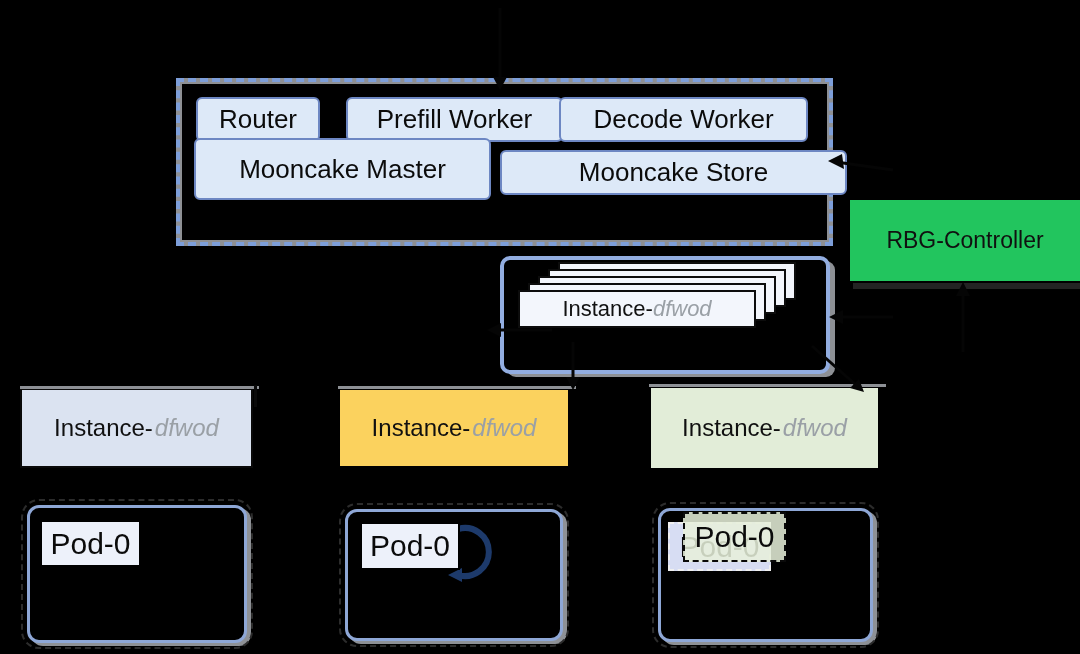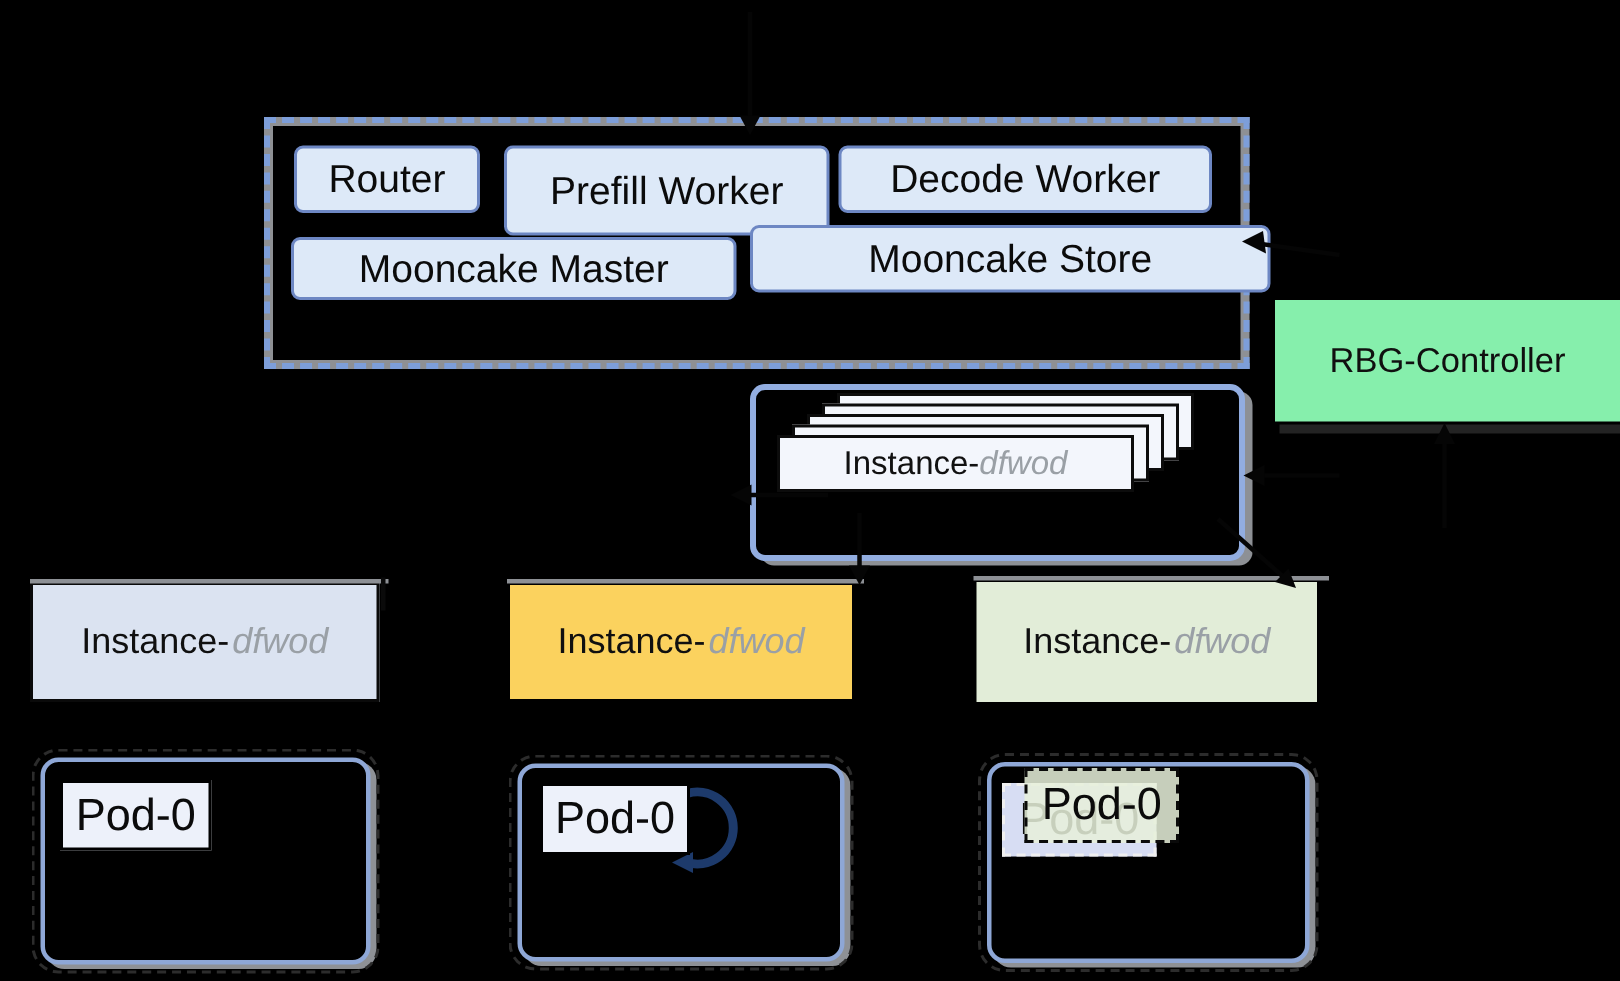--- a/index.html
+++ b/index.html
@@ -7,21 +7,21 @@
          font-family:"Liberation Sans", sans-serif;}
   .abs{position:absolute;box-sizing:border-box;}
 
   
   .top-box{left:176px;top:78px;width:657px;height:168px;border:6px solid #8e9094;background:#000;}
   .top-box::before{content:"";position:absolute;inset:-6px;border:4px dashed #7d9ed9;pointer-events:none;}
   .comp{background:#dde9f8;border:2px solid #6d87c3;border-radius:6px;
         display:flex;align-items:center;justify-content:center;
         font-size:26px;color:#0b0b0b;text-align:center;}
   
-  .rbg{left:850px;top:200px;width:230px;height:81px;background:#86efac;
+  .rbg{left:850px;top:200px;width:230px;height:81px;background:#22c55e;
        display:flex;align-items:center;justify-content:center;font-size:23px;color:#101010;}
   .rbg::after{content:"";position:absolute;left:3px;right:-5px;bottom:-8px;height:6px;background:#232323;}
   
   .stack-box{left:500px;top:256px;width:330px;height:118px;border:4px solid #92ade0;border-radius:10px;
              box-shadow:6px 4px 0 -1px #8d9095;background:#000;}
   .card{width:238px;height:38px;background:#f3f6fc;border:2px solid #0c0c0c;}
   .card-front{display:flex;align-items:center;justify-content:center;font-size:22px;color:#111;}
   
   .inst{height:80px;display:flex;align-items:center;justify-content:center;font-size:24px;color:#101010;}
   .inst::before{content:"";position:absolute;left:-2px;right:-8px;top:-4px;height:3px;background:#8d9095;}
@@ -48,27 +48,27 @@
 </style>
 </head>
 <body>
 
 <div class="stage">
 
   <div class="abs top-box">
     <div class="abs comp" style="left:14px;top:13px;width:124px;height:45px">
       <span>Router</span>
     </div>
-    <div class="abs comp" style="left:154px;top:13px;width:217px;height:60px">
+    <div class="abs comp" style="left:164px;top:13px;width:217px;height:45px">
       <span>Prefill Worker</span>
     </div>
     <div class="abs comp" style="left:377px;top:13px;width:249px;height:45px">
       <span>Decode Worker</span>
     </div>
-    <div class="abs comp" style="left:12px;top:74px;width:297px;height:42px">
+    <div class="abs comp" style="left:12px;top:54px;width:297px;height:62px">
       <span>Mooncake Master</span>
     </div>
     <div class="abs comp" style="left:318px;top:66px;width:347px;height:45px">
       <span>Mooncake Store</span>
     </div>
   </div>
 
   <div class="abs rbg">
     <span>RBG-Controller</span>
   </div>

